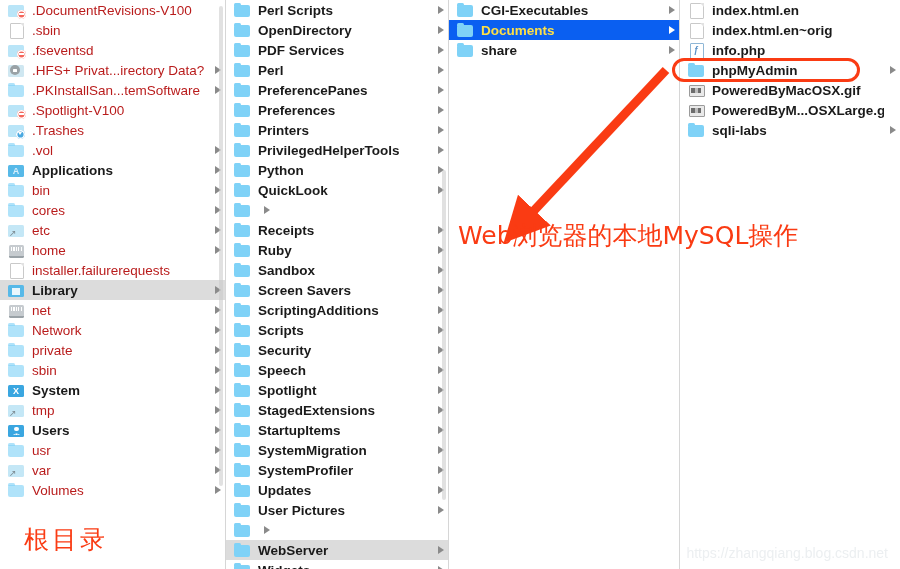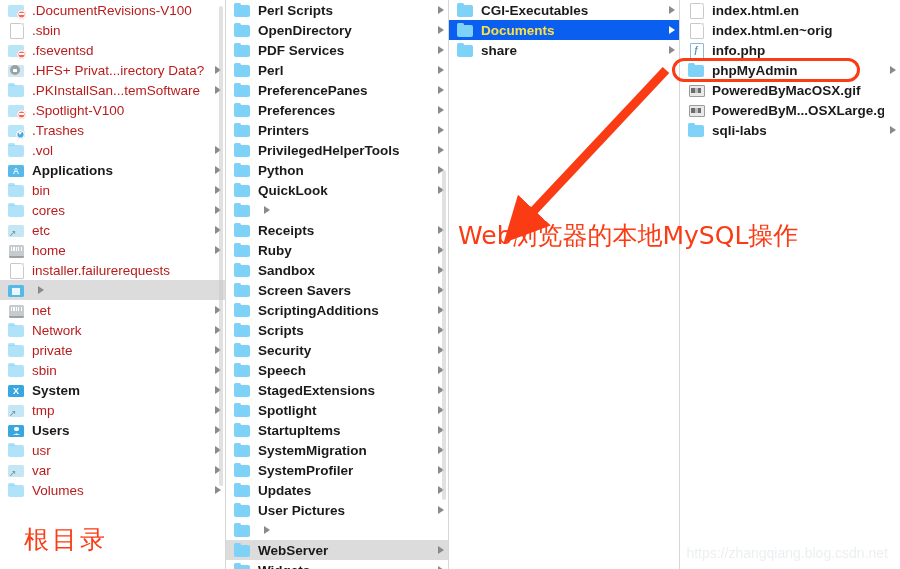--- a/index.html
+++ b/index.html
@@ -385,20 +385,21 @@
           <span class="label">home</span>
           <span class="chev"></span>
         </div>
         <div class="row dim">
           <span class="icon ic-doc"></span>
           <span class="label">installer.failurerequests</span>
           <span class="chev hidden"></span>
         </div>
         <div class="row sel-gray bold">
           <span class="icon ic-folder-lib"></span>
+          <span class="label">Library</span>
           <span class="chev"></span>
         </div>
         <div class="row dim">
           <span class="icon ic-server"></span>
           <span class="label">net</span>
           <span class="chev"></span>
         </div>
         <div class="row dim">
           <span class="icon ic-folder"></span>
           <span class="label">Network</span>
@@ -541,26 +542,26 @@
           <span class="label">Security</span>
           <span class="chev"></span>
         </div>
         <div class="row bold">
           <span class="icon ic-folder"></span>
           <span class="label">Speech</span>
           <span class="chev"></span>
         </div>
         <div class="row bold">
           <span class="icon ic-folder"></span>
+          <span class="label">Spotlight</span>
+          <span class="chev"></span>
+        </div>
+        <div class="row bold">
+          <span class="icon ic-folder"></span>
           <span class="label">StagedExtensions</span>
-          <span class="chev"></span>
-        </div>
-        <div class="row bold">
-          <span class="icon ic-folder"></span>
-          <span class="label">Spotlight</span>
           <span class="chev"></span>
         </div>
         <div class="row bold">
           <span class="icon ic-folder"></span>
           <span class="label">StartupItems</span>
           <span class="chev"></span>
         </div>
         <div class="row bold">
           <span class="icon ic-folder"></span>
           <span class="label">SystemMigration</span>

